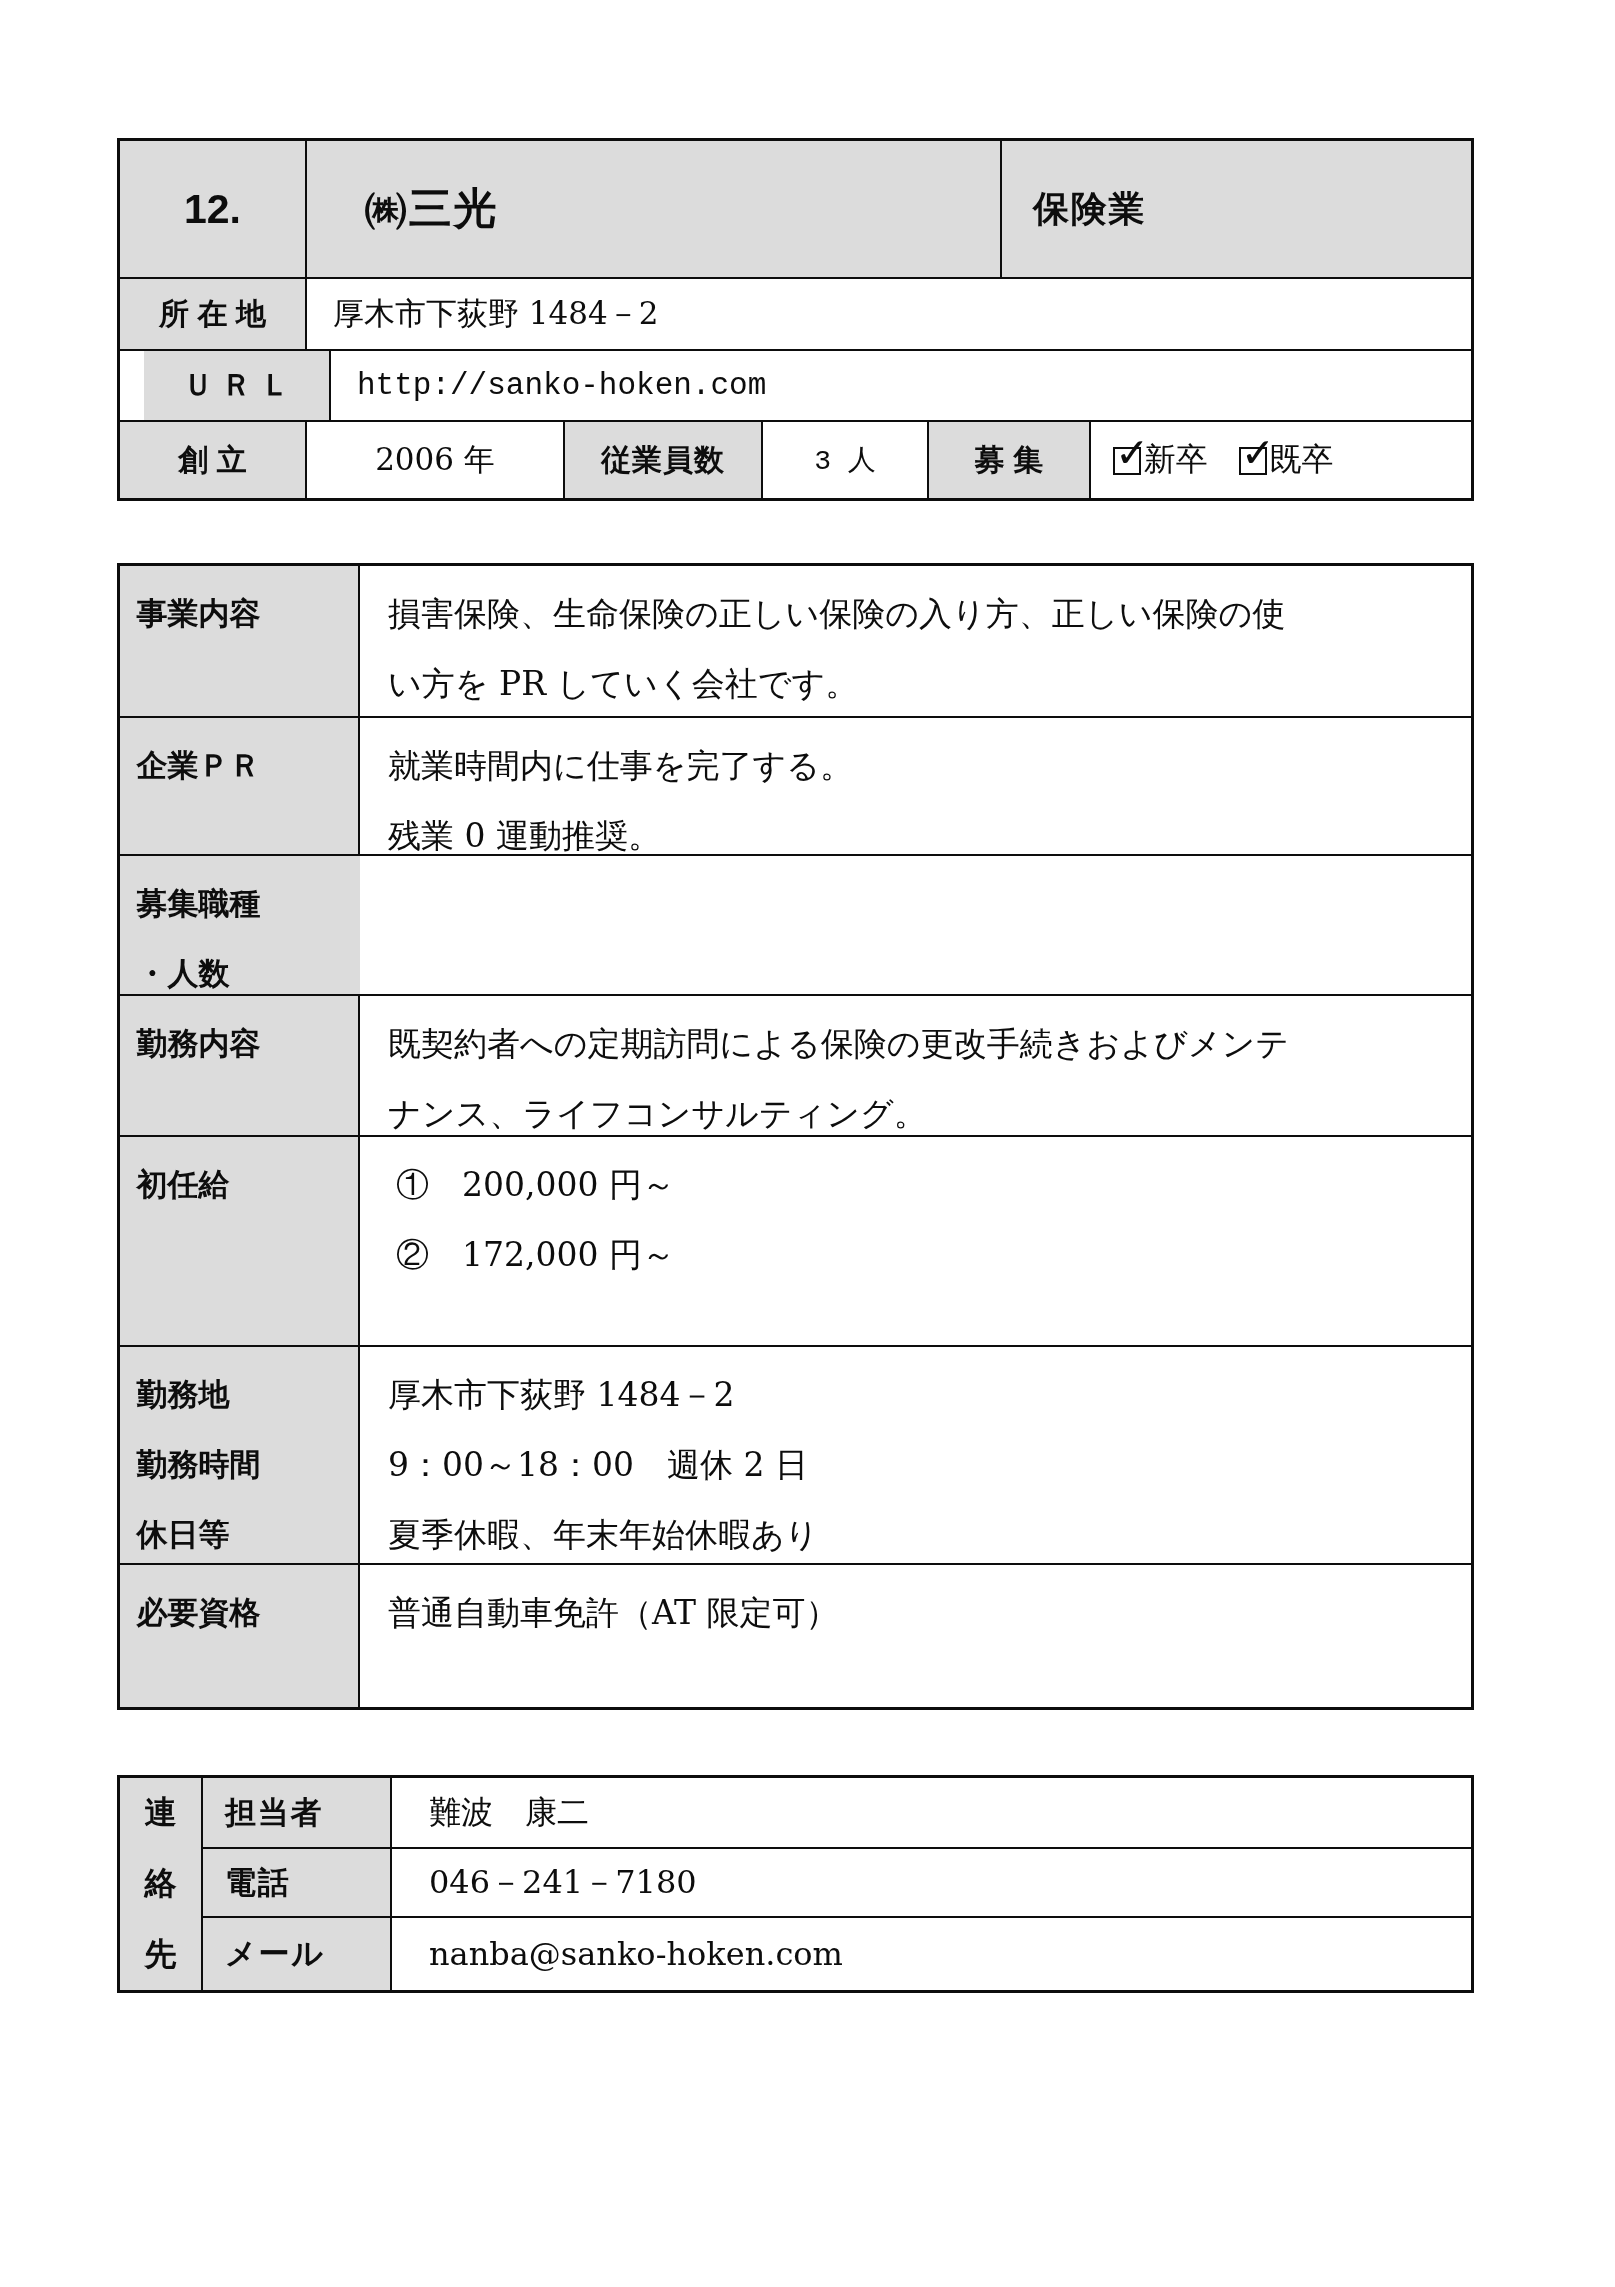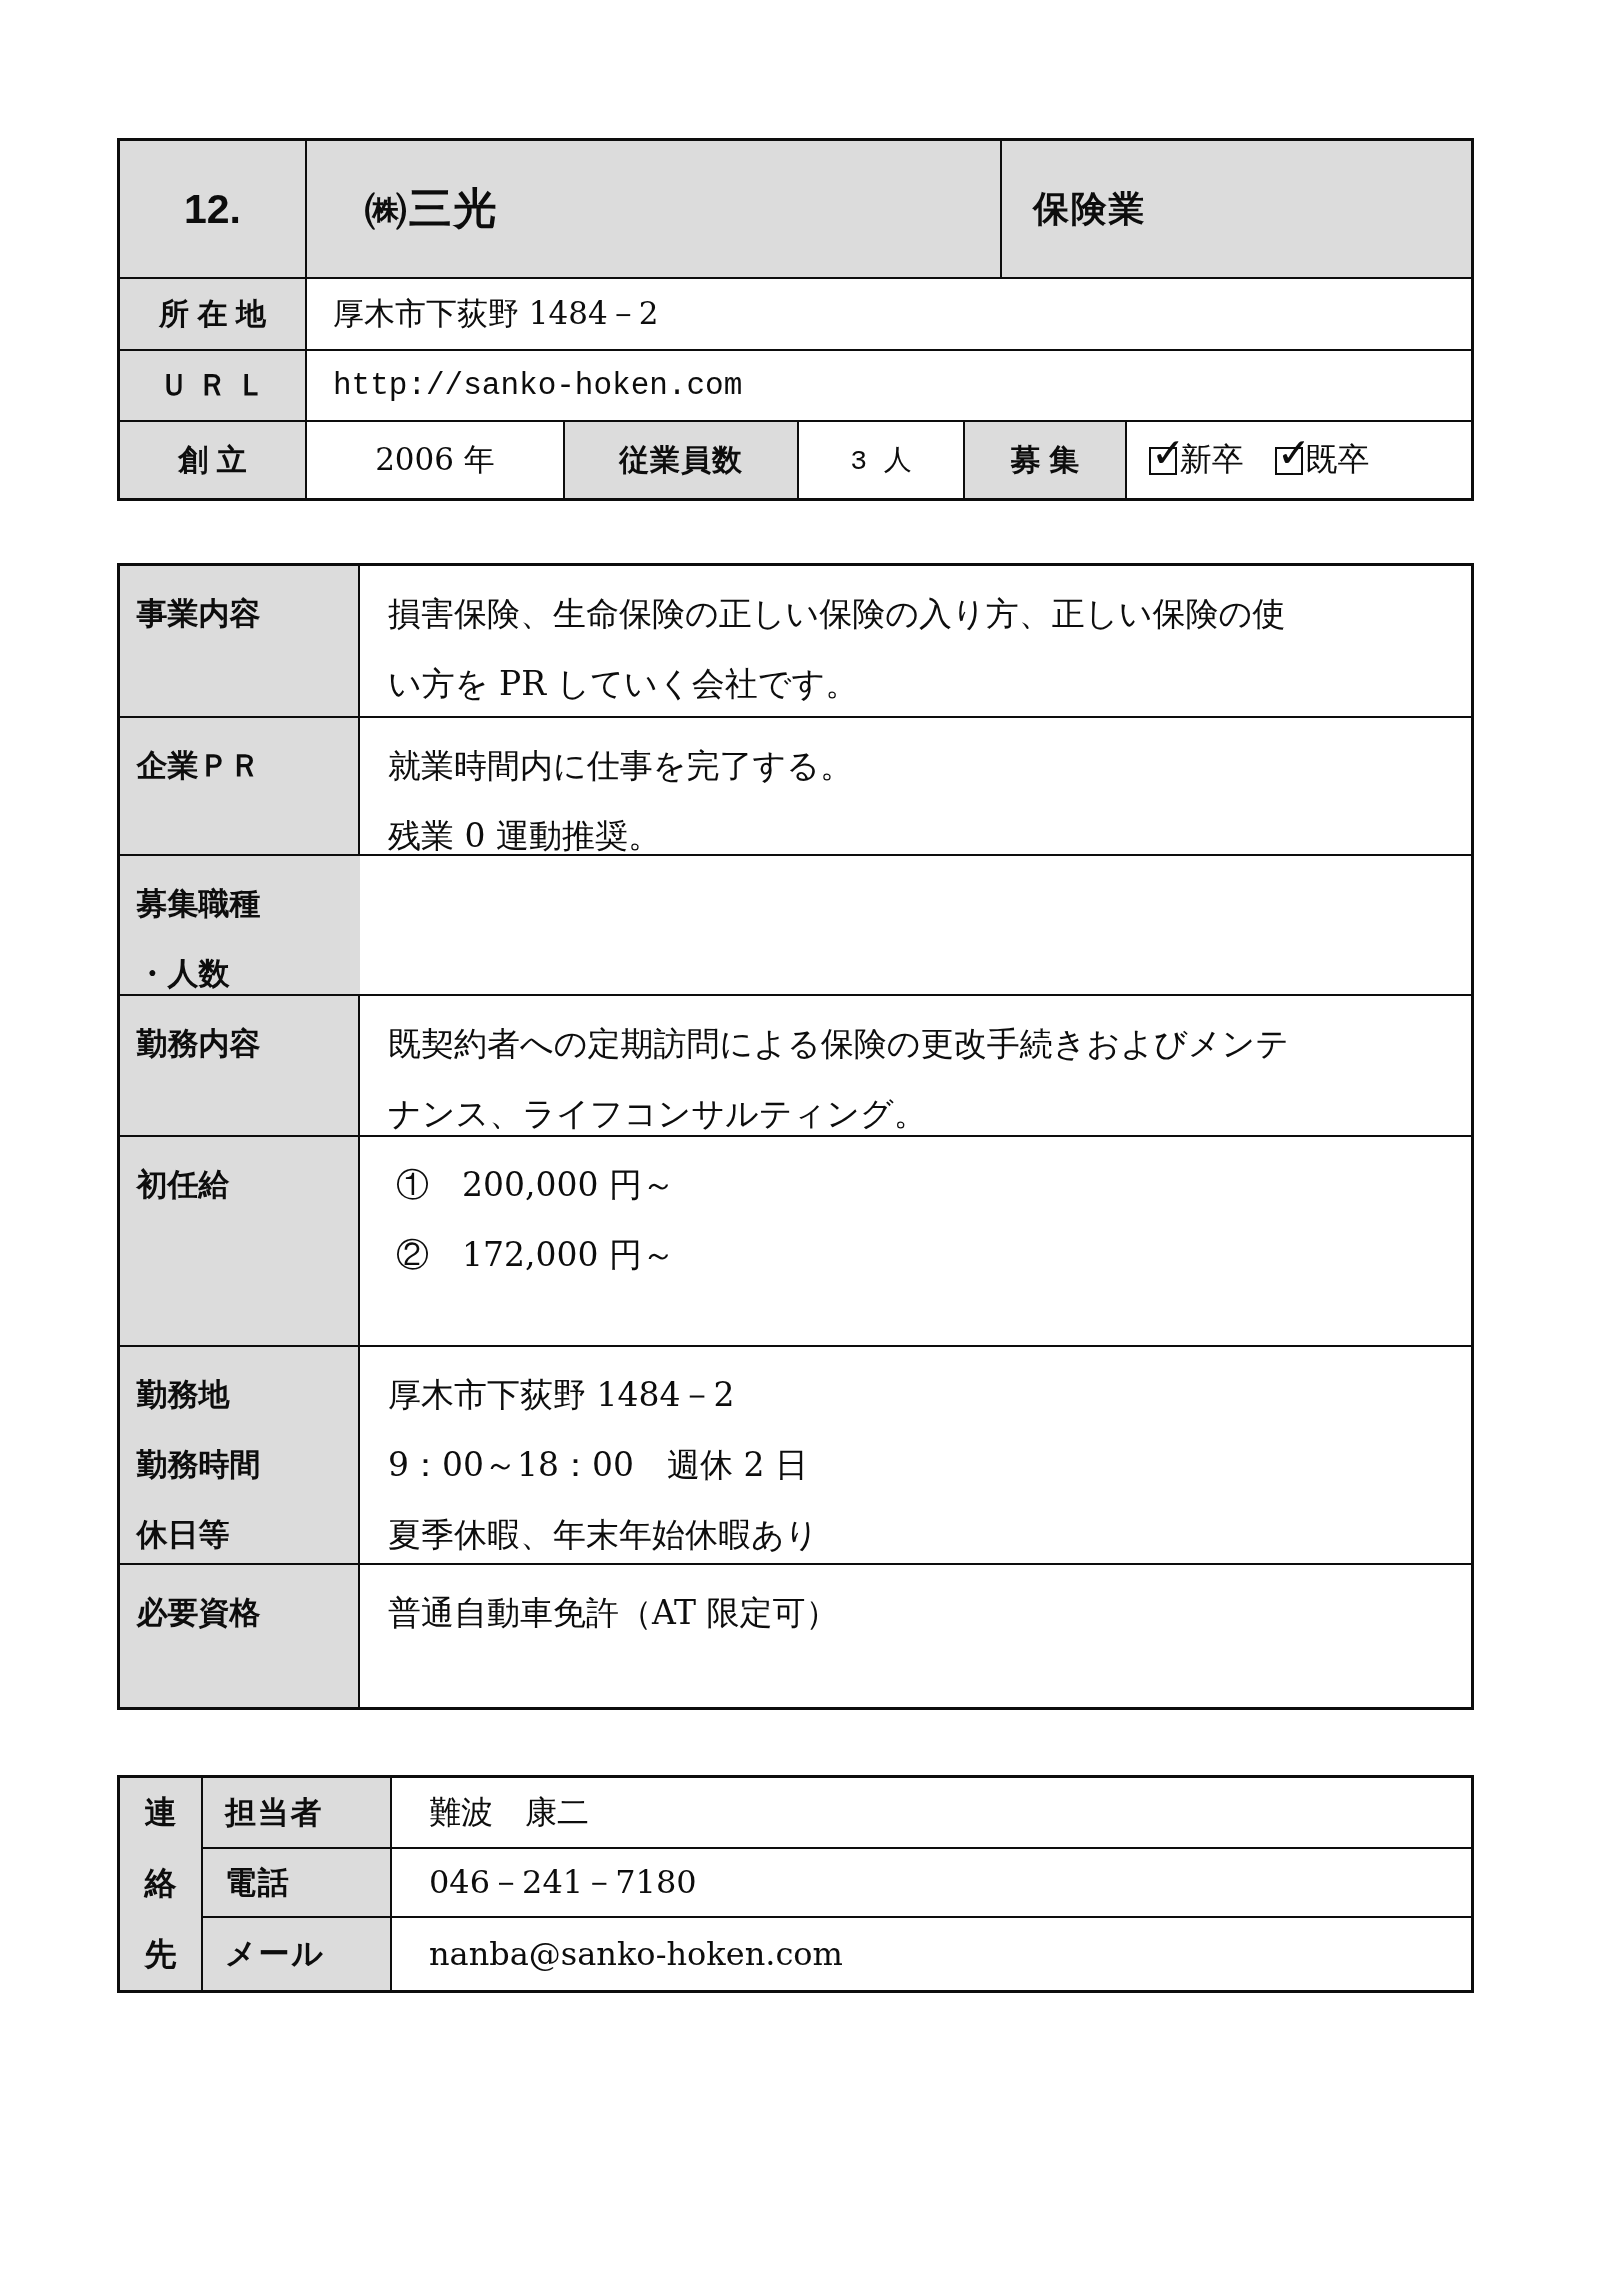--- a/index.html
+++ b/index.html
@@ -13,31 +13,31 @@
   .row:last-child { border-bottom:none; }
   .cell { display:flex; align-items:center; border-right:2.8px solid #0d0d0d; overflow:hidden; }
   .cell:last-child { border-right:none; }
   .gray { background:#dcdcdc; }
   .flex1 { flex:1; }
 
   
   #t1 { top:138px; }
   #t1 .r-head { height:138px; }
   #t1 .r-addr { height:72px; }
-  #t1 .r-url  { height:71px; }
+  #t1 .r-url  { height:71px;padding-left:24px; }
   #t1 .r-found{ height:76px; }
   .num-cell { width:187px; justify-content:center; font-weight:bold; font-size:41px; }
   .name-cell { width:695px; padding-left:57px; font-weight:bold; font-size:43px; letter-spacing:1.8px; }
   .ind-cell  { padding-left:31px; font-weight:bold; font-size:36px; letter-spacing:1.8px; }
   .lbl { width:187px; justify-content:center; font-weight:bold; font-size:30px; letter-spacing:0.28em; }
   .lbl span { margin-right:-0.28em; }
   .val { padding-left:26px; font-family:"DejaVu Serif", serif; font-size:31px; }
   .mono { font-family:"Liberation Mono", monospace; font-size:31px; }
   .c-found-val { width:258px; justify-content:center; font-family:"DejaVu Serif", serif; font-size:31px; }
-  .c-emp-lbl { width:234px; justify-content:center; font-weight:bold; font-size:30px; letter-spacing:0.9px; }
+  .c-emp-lbl { width:198px; justify-content:center; font-weight:bold; font-size:30px; letter-spacing:0.9px; }
   .c-emp-val { width:166px; justify-content:center; font-family:Liberation Mono, monospace; font-size:28px; }
   .c-rec-lbl { width:162px; justify-content:center; font-weight:bold; font-size:30px; letter-spacing:0.28em; }
   .c-rec-lbl span { margin-right:-0.28em; }
   .c-check { padding-left:22px; font-family:"DejaVu Serif", serif; font-size:32px; }
   .chk-group { display:flex; align-items:center; margin-right:31px; }
   .chk-group:last-child { margin-right:0; }
   .chkbox { width:28px; height:28px; border:2.8px solid #0d0d0d; display:inline-block; position:relative; margin-right:2.8px; top:0.9px; }
   .chkbox .tick {
     position:absolute; left:0px; top:-15.7px; font-size:41px; font-weight:bold;
     font-family:"DejaVu Sans", sans-serif; line-height:1; color:#0d0d0d;

